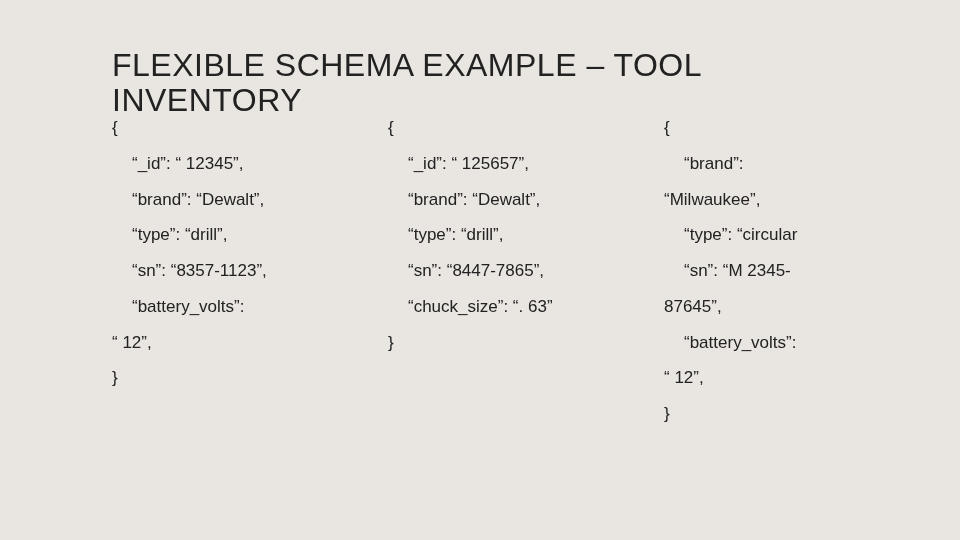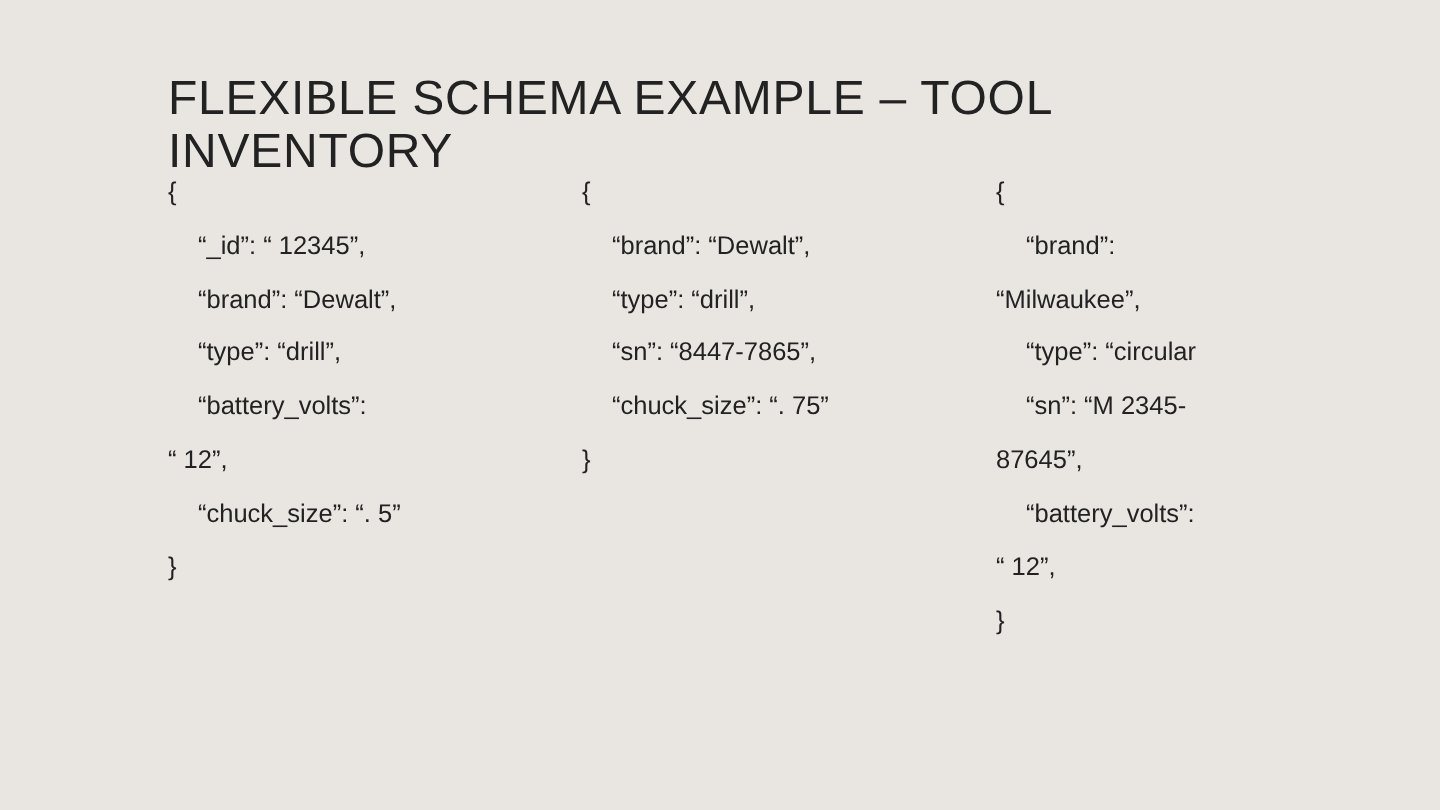--- a/index.html
+++ b/index.html
@@ -52,32 +52,33 @@
 <div class="slide">
   <div class="title">FLEXIBLE SCHEMA EXAMPLE – TOOL INVENTORY</div>
 
   <div class="columns">
 
     <div class="col">
       <div class="brace">{</div>
       <div class="field">“_id”:  “ 12345”,</div>
       <div class="field">“brand”:  “Dewalt”,</div>
       <div class="field">“type”:  “drill”,</div>
+      <div class="field">“sn”:  “8357-1123”,</div>
       <div class="field">“battery_volts”:</div>
       <div class="brace">“ 12”,</div>
-      <div class="field">“chuck_size”:  “. 5”</div>
       <div class="closebrace">}</div>
     </div>
 
     <div class="col">
       <div class="brace">{</div>
+      <div class="field">“_id”:  “ 125657”,</div>
       <div class="field">“brand”:  “Dewalt”,</div>
       <div class="field">“type”:  “drill”,</div>
       <div class="field">“sn”:  “8447-7865”,</div>
-      <div class="field">“chuck_size”:  “. 75”</div>
+      <div class="field">“chuck_size”:  “. 63”</div>
       <div class="closebrace">}</div>
     </div>
 
     <div class="col">
       <div class="brace">{</div>
       <div class="field">“brand”:</div>
       <div class="brace">“Milwaukee”,</div>
       <div class="field">“type”:  “circular</div>
       <div class="field">“sn”:  “M 2345-</div>
       <div class="brace">87645”,</div>

